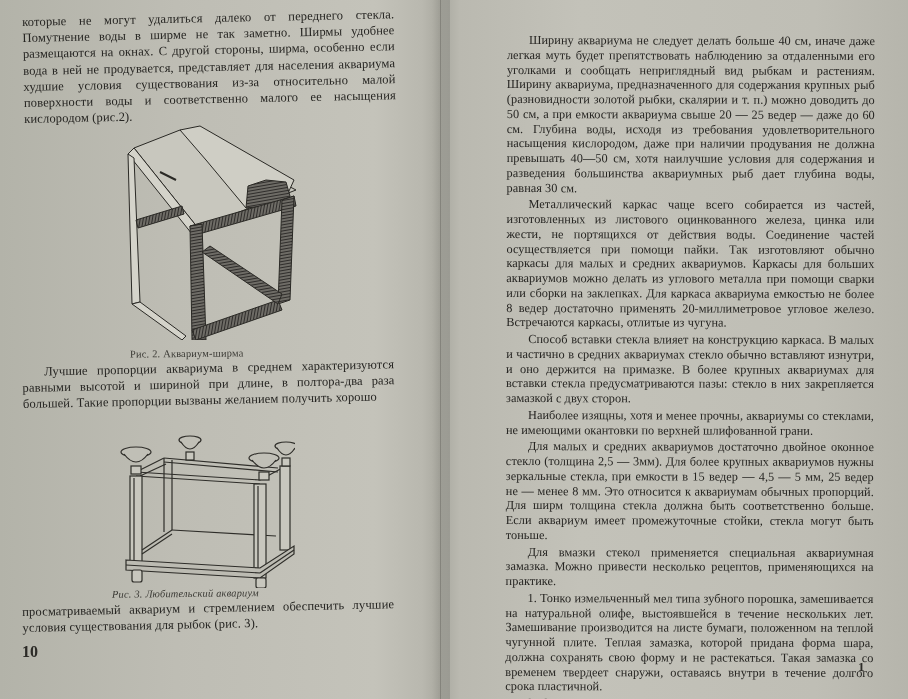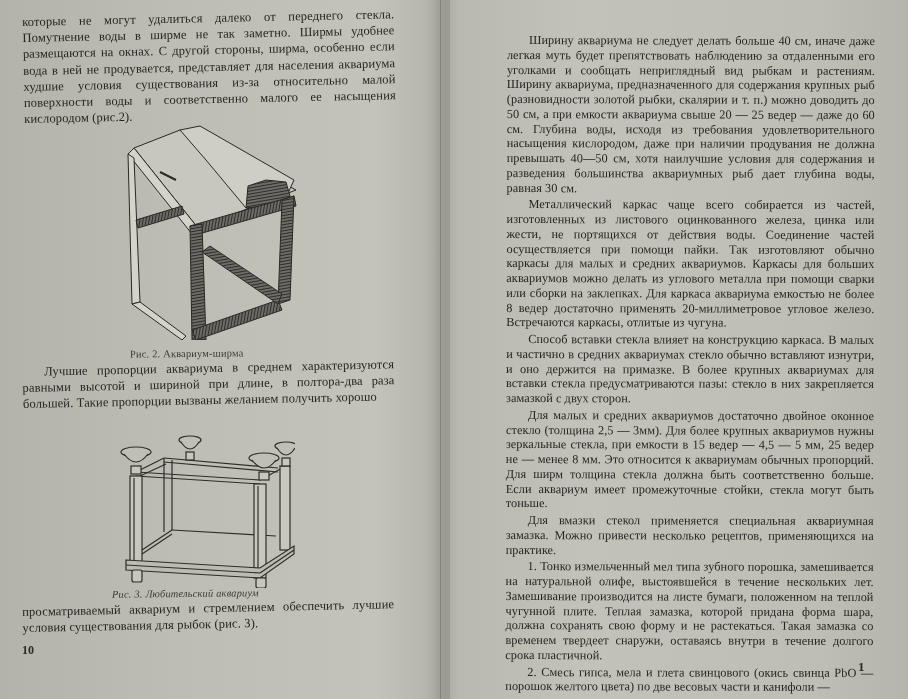--- a/index.html
+++ b/index.html
@@ -40,21 +40,21 @@
   }
   .lt-1 { top: 14px; }
   .lt-2 { top: 364px; }
   .lt-3 { top: 604px; }
   .indent { text-indent: 22px; }
   .caption {
     position: absolute; font-size: 10.4px; letter-spacing: 0.2px; color: #3a3934;
   }
   .cap-2 { left: 130px; top: 348px; transform: rotate(-0.6deg); }
   .cap-3 { left: 112px; top: 588px; transform: rotate(-0.6deg); font-style: italic; }
-  .page-num { position: absolute; font-size: 12px; font-weight: bold; color: #2c2b27; }
+  .page-num { position: absolute; font-size: 16px; font-weight: bold; color: #2c2b27; }
   .pn-left { left: 22px; top: 643px; }
   .pn-right { left: 858px; top: 659px; font-size: 13px; }
 
   .right-text {
     position: absolute; left: 507px; top: 33px; width: 368px;
     font-size: 12.3px; line-height: 14.75px; letter-spacing: 0.05px;
     transform: rotate(0.15deg); transform-origin: left top;
   }
   .right-text p { margin: 0; }
   .right-text p + p { margin-top: 2px; }
@@ -174,19 +174,20 @@
 
   <div class="page page-right"></div>
 </div>
 
 <div class="gutter-shadow"></div>
 
 <div class="text-block right-text">
   <p class="indent">Ширину аквариума не следует делать больше 40 см, иначе даже легкая муть будет препятствовать наблюдению за отдаленными его уголками и сообщать неприглядный вид рыбкам и растениям. Ширину аквариума, предназначенного для содержания крупных рыб (разновидности золотой рыбки, скалярии и т. п.) можно доводить до 50 см, а при емкости аквариума свыше 20 — 25 ведер — даже до 60 см. Глубина воды, исходя из требования удовлетворительного насыщения кислородом, даже при наличии продувания не должна превышать 40—50 см, хотя наилучшие условия для содержания и разведения большинства аквариумных рыб дает глубина воды, равная 30 см.</p>
   <p class="indent">Металлический каркас чаще всего собирается из частей, изготовленных из листового оцинкованного железа, цинка или жести, не портящихся от действия воды. Соединение частей осуществляется при помощи пайки. Так изготовляют обычно каркасы для малых и средних аквариумов. Каркасы для больших аквариумов можно делать из углового металла при помощи сварки или сборки на заклепках. Для каркаса аквариума емкостью не более 8 ведер достаточно применять 20-миллиметровое угловое железо. Встречаются каркасы, отлитые из чугуна.</p>
   <p class="indent">Способ вставки стекла влияет на конструкцию каркаса. В малых и частично в средних аквариумах стекло обычно вставляют изнутри, и оно держится на примазке. В более крупных аквариумах для вставки стекла предусматриваются пазы: стекло в них закрепляется замазкой с двух сторон.</p>
+  <p class="indent">Наиболее изящны, хотя и менее прочны, аквариумы со стеклами, не имеющими окантовки по верхней шлифованной грани.</p>
   <p class="indent">Для малых и средних аквариумов достаточно двойное оконное стекло (толщина 2,5 — 3мм). Для более крупных аквариумов нужны зеркальные стекла, при емкости в 15 ведер — 4,5 — 5 мм, 25 ведер не — менее 8 мм. Это относится к аквариумам обычных пропорций. Для ширм толщина стекла должна быть соответственно больше. Если аквариум имеет промежуточные стойки, стекла могут быть тоньше.</p>
   <p class="indent">Для вмазки стекол применяется специальная аквариумная замазка. Можно привести несколько рецептов, применяющихся на практике.</p>
   <p class="indent">1. Тонко измельченный мел типа зубного порошка, замешивается на натуральной олифе, выстоявшейся в течение нескольких лет. Замешивание производится на листе бумаги, положенном на теплой чугунной плите. Теплая замазка, которой придана форма шара, должна сохранять свою форму и не растекаться. Такая замазка со временем твердеет снаружи, оставаясь внутри в течение долгого срока пластичной.</p>
   <p class="indent">2. Смесь гипса, мела и глета свинцового (окись свинца PbO — порошок желтого цвета) по две весовых части и канифоли —</p>
 </div>
 
 <div class="page-num pn-right">1</div>
 
 </body></html>

